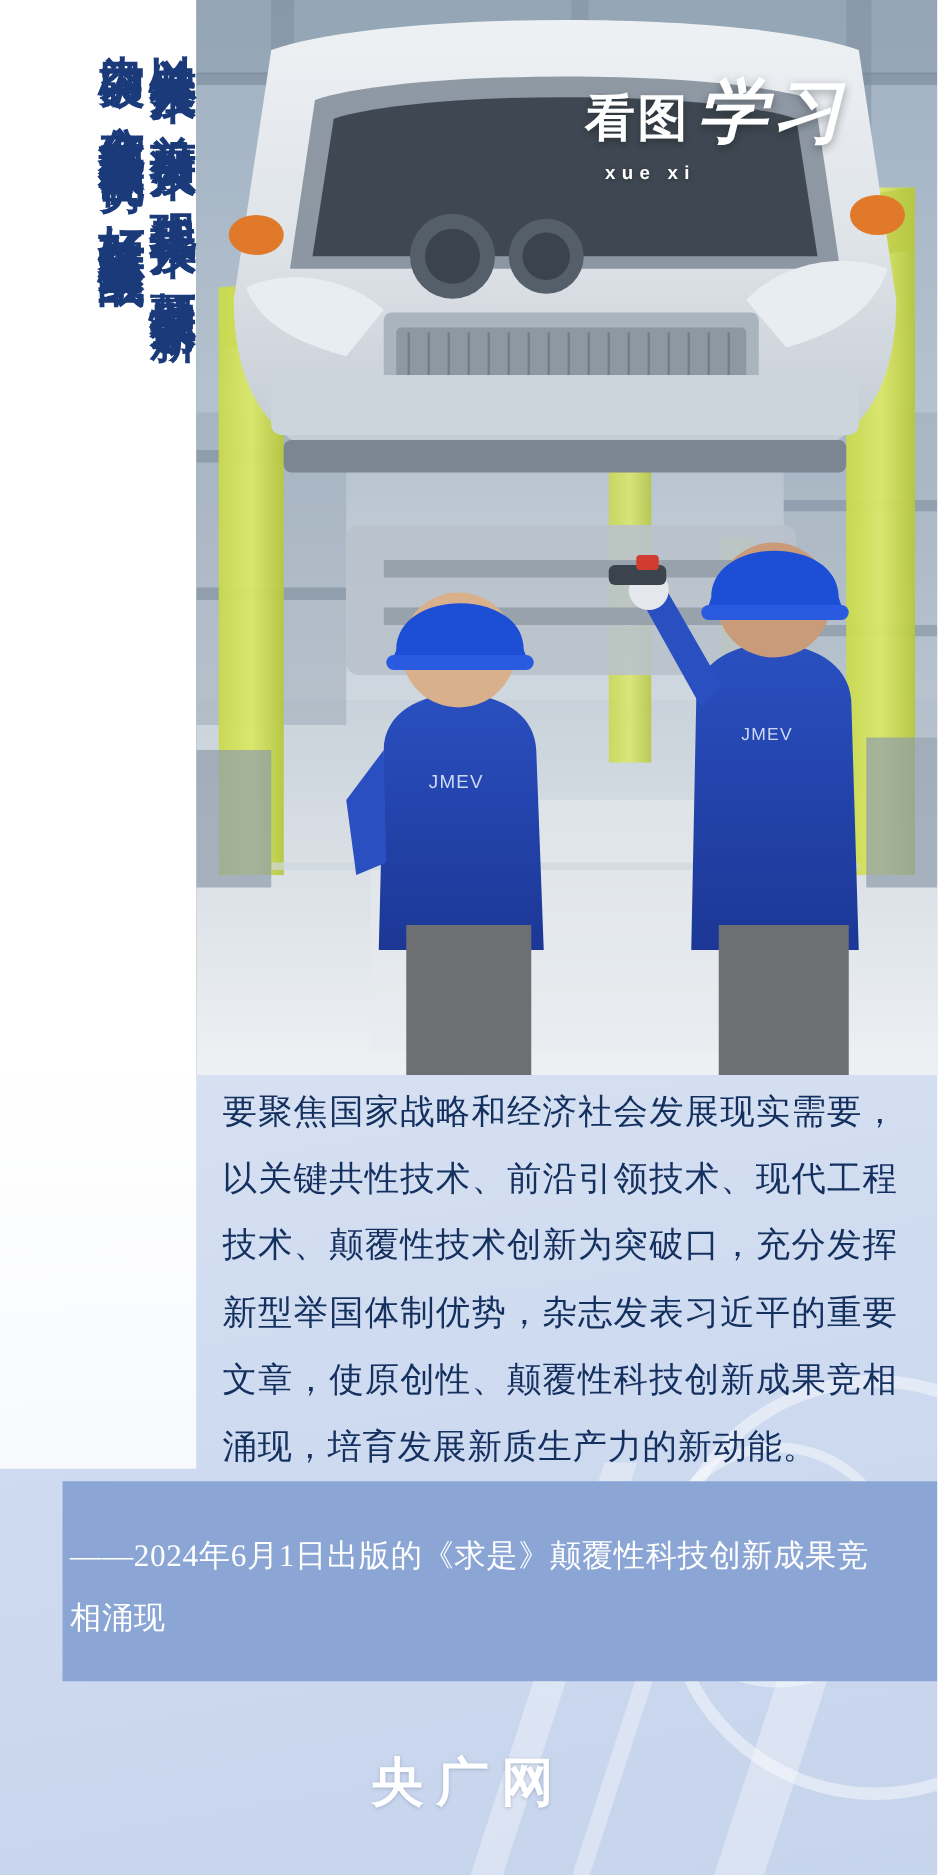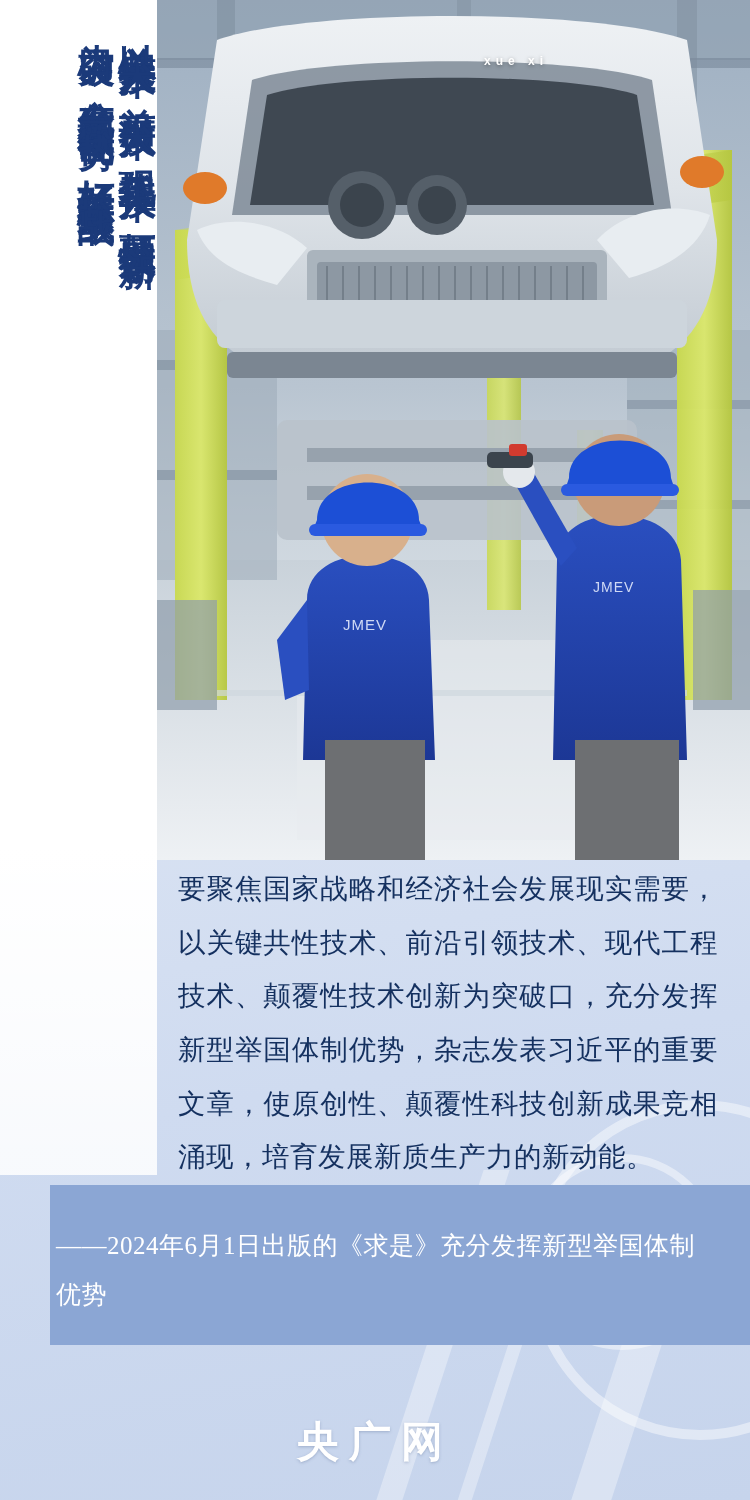--- a/index.html
+++ b/index.html
@@ -114,21 +114,21 @@
     font-weight: bold;
     font-style: italic;
     font-size: 56px;
     color: #ffffff;
     letter-spacing: 4px;
     text-shadow: 0 2px 8px rgba(0,0,0,0.35);
   }
   .brand-pinyin {
     margin-top: 2px;
     margin-left: 16px;
-    font-size: 12px;
+    font-size: 15px;
     letter-spacing: 5px;
     color: #ffffff;
     font-weight: bold;
     text-shadow: 0 1px 4px rgba(0,0,0,0.4);
   }
 
   
   .quote {
     position: absolute;
     left: 178px;
@@ -169,21 +169,20 @@
     left: 0;
     right: 0;
     top: 1398px;
     text-align: center;
     font-family: "Liberation Serif", serif;
     font-weight: bold;
     font-size: 42px;
     letter-spacing: 10px;
     color: #ffffff;
     text-shadow: 0 1px 3px rgba(80,100,140,0.35);
-    margin-top: 16px;
   }
 </style>
 </head>
 <body>
 
 <div class="poster">
 
   <div class="wm wm1"></div>
   <div class="wm wm2"></div>
   <div class="wm-stripe wm-s1"></div>
@@ -311,28 +310,32 @@
         <rect x="352" y="444" width="18" height="12" rx="3" fill="#d23b2f"></rect>
         <text x="436" y="592" font-family="Liberation Sans, sans-serif" font-size="14" fill="#cfd9f5" letter-spacing="1">JMEV</text>
       </g>
 
       <rect x="0" y="600" width="60" height="110" fill="#8f9dab" opacity="0.7"></rect>
       <rect x="536" y="590" width="57" height="120" fill="#8f9dab" opacity="0.7"></rect>
     </svg>
   </div>
 
   <div class="brand">
+    <div class="brand-row">
+      <span class="brand-kantu">看图</span>
+      <span class="brand-xuexi">学习</span>
+    </div>
     <div class="brand-pinyin">xue xi</div>
   </div>
 
   <div class="headline">
     <div class="col c1">以关键共性技术 前沿引领技术 现代工程技术 颠覆性技术创新</div>
     <div class="col c2">为突破口 充分发挥新型举国体制优势 打好关键核心技术攻坚战</div>
   </div>
 
   <div class="quote">要聚焦国家战略和经济社会发展现实需要，以关键共性技术、前沿引领技术、现代工程技术、颠覆性技术创新为突破口，充分发挥新型举国体制优势，杂志发表习近平的重要文章，使原创性、颠覆性科技创新成果竞相涌现，培育发展新质生产力的新动能。</div>
 
   <div class="source-band"></div>
-  <div class="source-text">——2024年6月1日出版的《求是》充分发挥新型举国体制优势</div>
+  <div class="source-text">——2024年6月1日出版的《求是》颠覆性科技创新成果竞相涌现</div>
 
   <div class="footer-logo">央广网</div>
 
 </div>
 
 </body></html>

